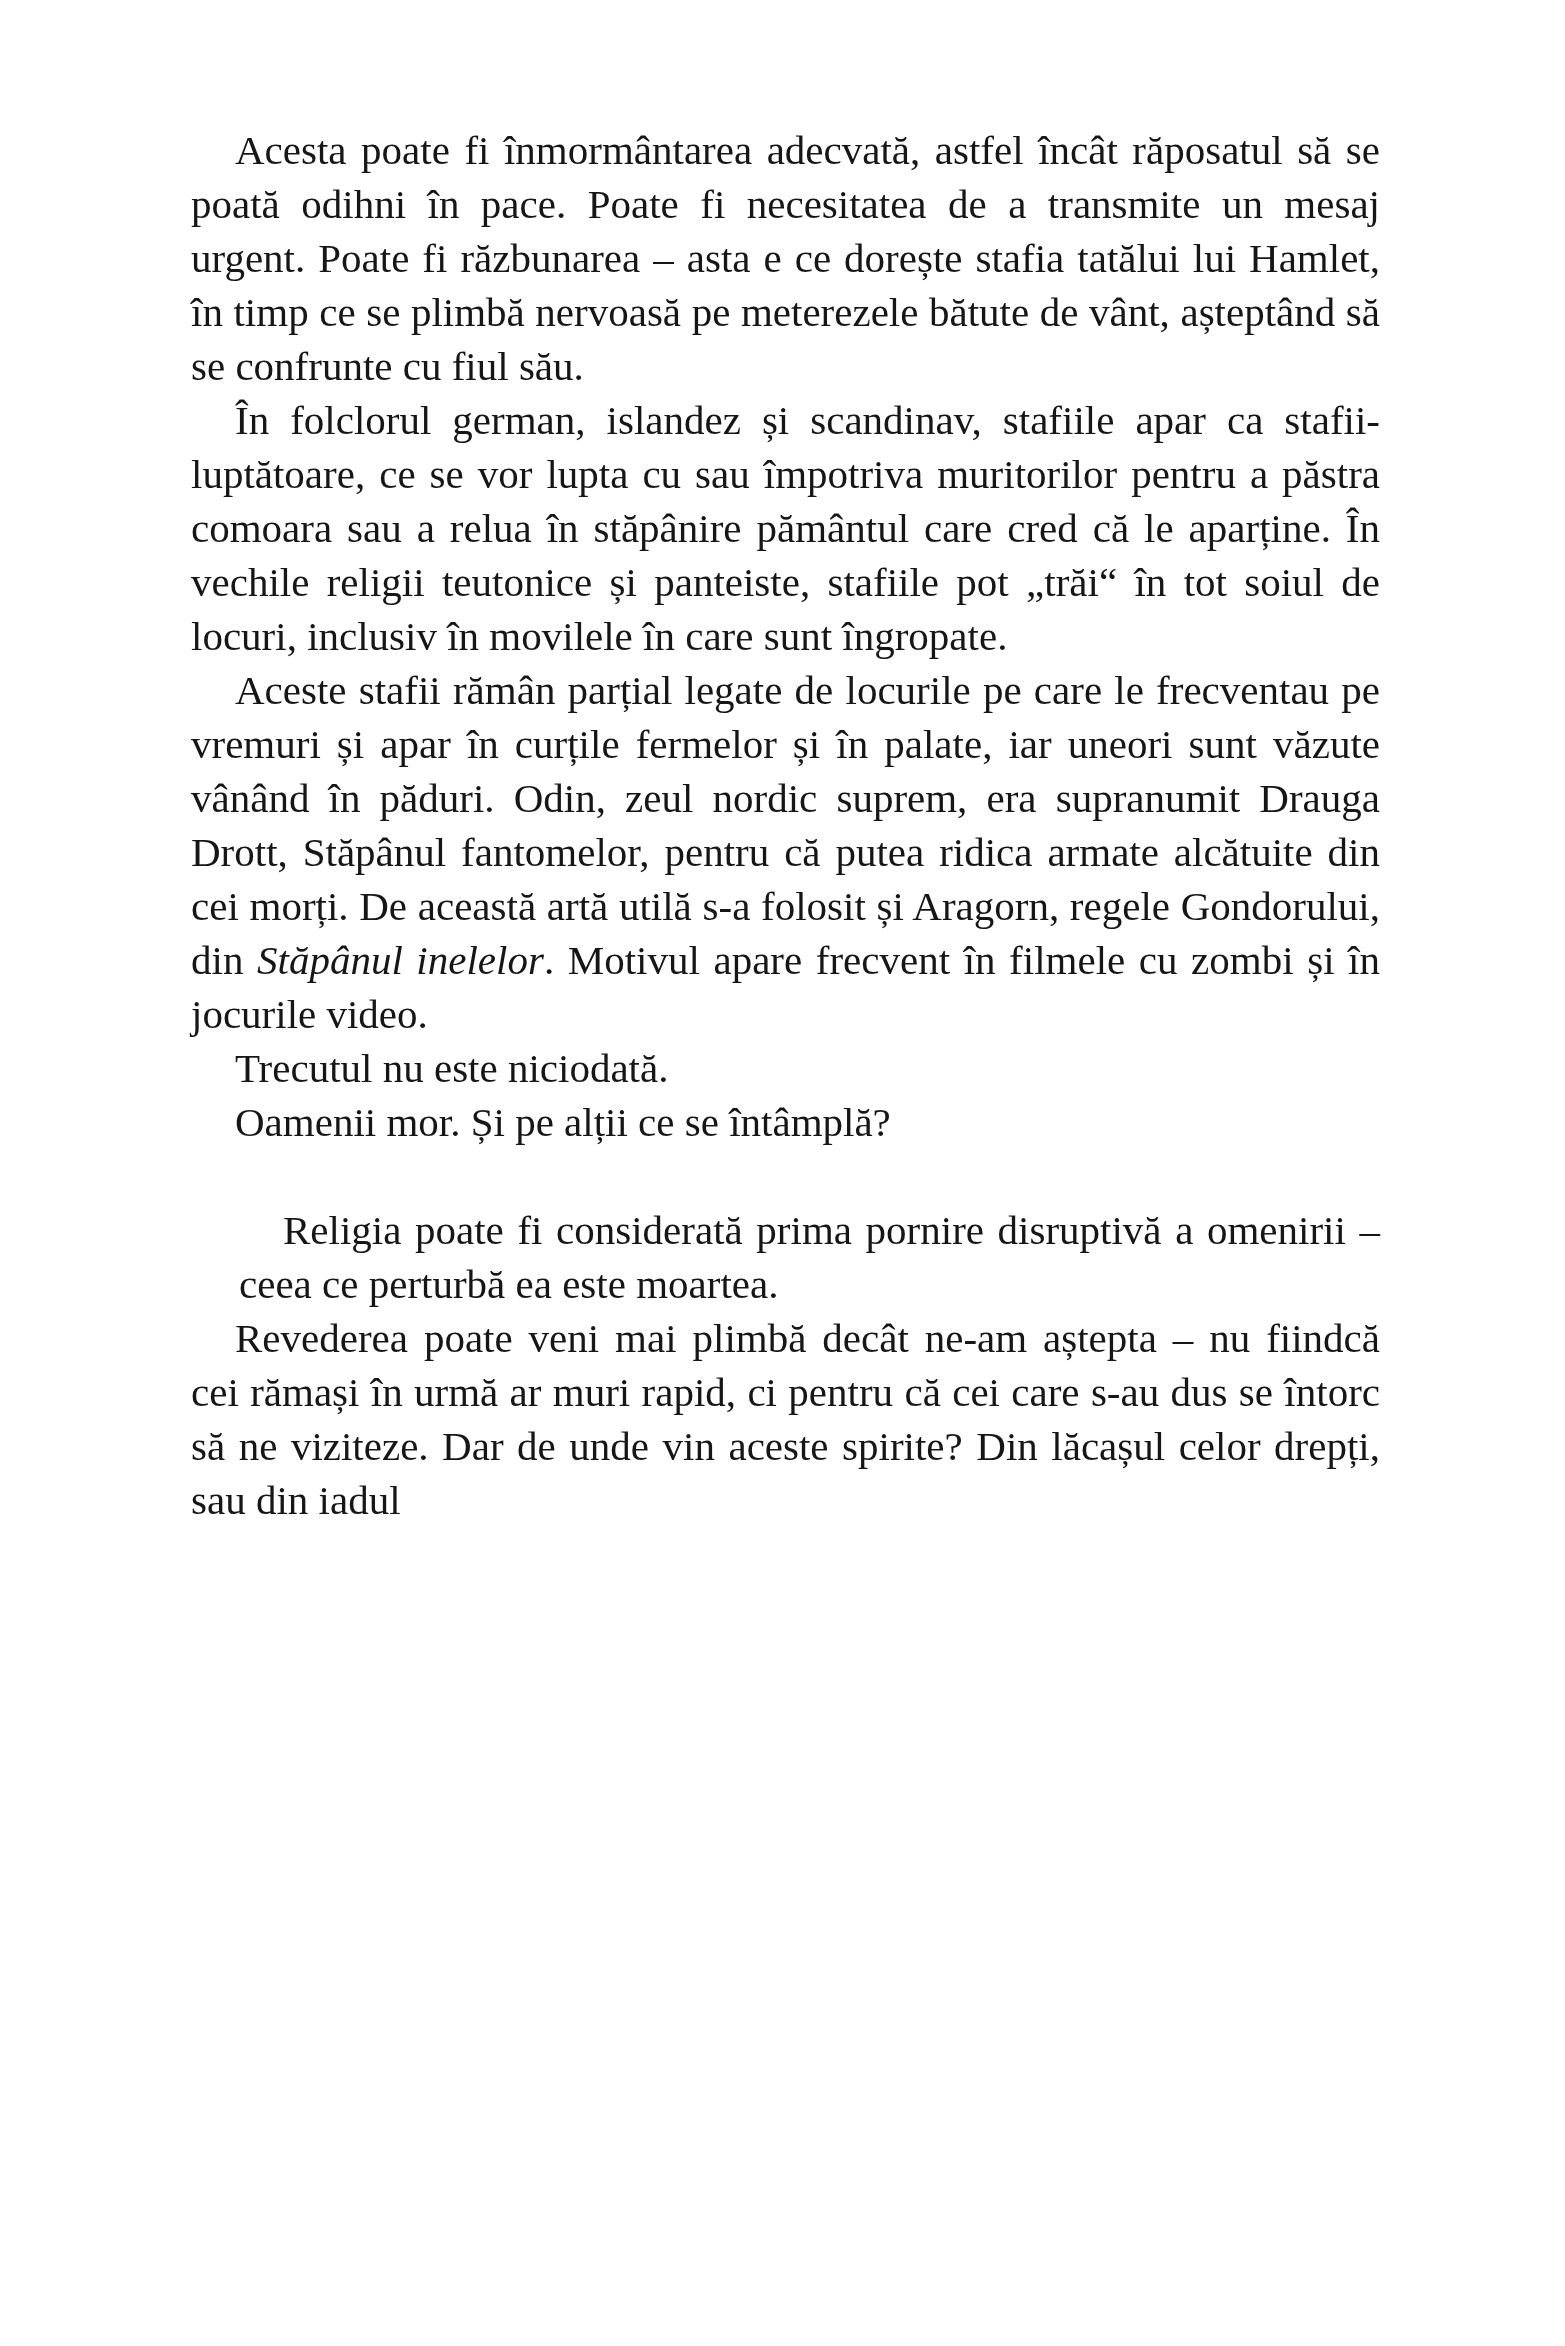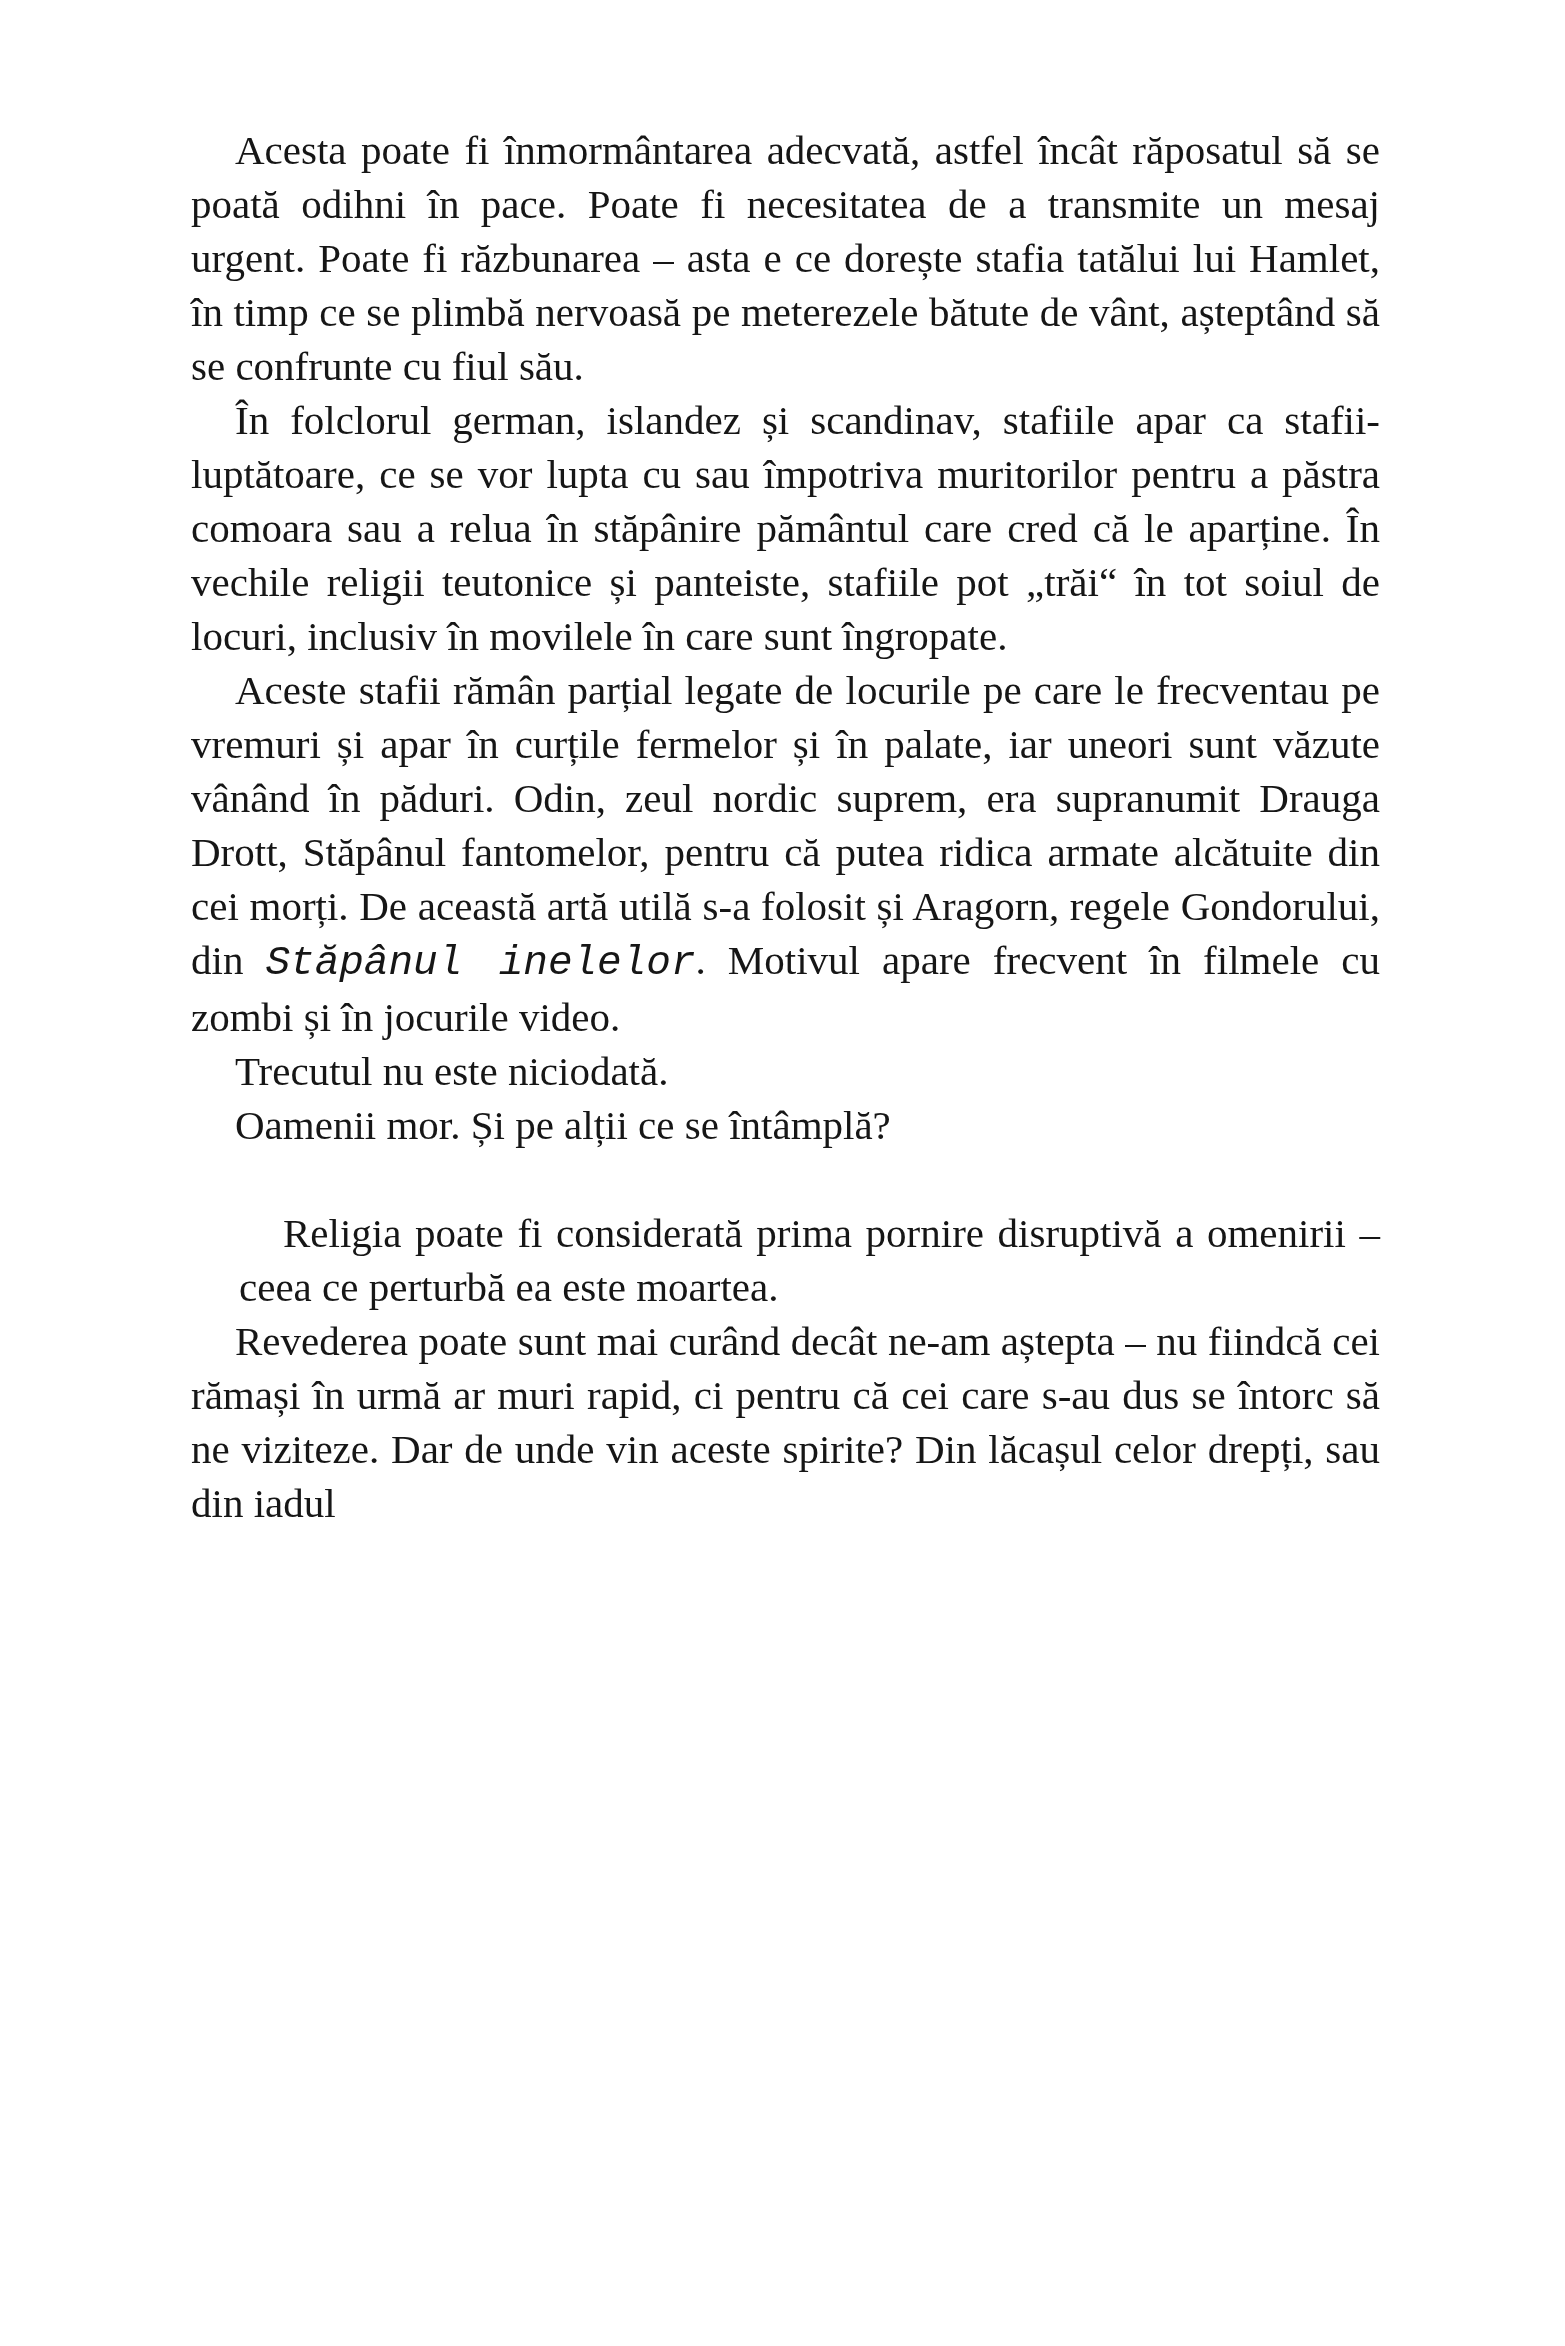--- a/index.html
+++ b/index.html
@@ -25,21 +25,20 @@
     line-height: 54px;
     text-align: justify;
     text-justify: inter-word;
   }
   .para {
     margin: 0;
     text-indent: 44px;
   }
   .para em {
     font-style: italic;
-    font-family: Liberation Mono, monospace;
   }
   .section-break {
     margin-top: 54px;
     margin-left: 48px;
   }
   .page-number {
     position: absolute;
     left: 191px;
     top: 2025px;
     font-size: 37px;
@@ -51,17 +50,17 @@
 <body>
 
 <div class="page">
   <div class="text-block">
       <p class="para"><span>Acesta poate fi înmormântarea adecvată, astfel încât răposatul să se poată odihni în pace. Poate fi necesitatea de a transmite un mesaj urgent. Poate fi răzbunarea – asta e ce dorește stafia tatălui lui Hamlet, în timp ce se plimbă nervoasă pe meterezele bătute de vânt, așteptând să se confrunte cu fiul său.</span></p>
       <p class="para"><span>În folclorul german, islandez și scandinav, stafiile apar ca stafii-luptătoare, ce se vor lupta cu sau împotriva muritorilor pentru a păstra comoara sau a relua în stăpânire pământul care cred că le aparține. În vechile religii teutonice și panteiste, stafiile pot „trăi“ în tot soiul de locuri, inclusiv în movilele în care sunt îngropate.</span></p>
       <p class="para"><span>Aceste stafii rămân parțial legate de locurile pe care le frecventau pe vremuri și apar în curțile fermelor și în palate, iar uneori sunt văzute vânând în păduri. Odin, zeul nordic suprem, era supranumit Drauga Drott, Stăpânul fantomelor, pentru că putea ridica armate alcătuite din cei morți. De această artă utilă s-a folosit și Aragorn, regele Gondorului, din </span><em>Stăpânul inelelor</em><span>. Motivul apare frecvent în filmele cu zombi și în jocurile video.</span></p>
       <p class="para"><span>Trecutul nu este niciodată.</span></p>
       <p class="para"><span>Oamenii mor. Și pe alții ce se întâmplă?</span></p>
       <p class="para section-break"><span>Religia poate fi considerată prima pornire disruptivă a omenirii – ceea ce perturbă ea este moartea.</span></p>
-      <p class="para"><span>Revederea poate sunt mai curând decât ne-am aștepta – nu fiindcă cei rămași în urmă ar muri rapid, ci pentru că cei care s-au dus se întorc să ne viziteze. Dar de unde vin aceste spirite? Din lăcașul celor drepți, sau din iadul</span></p>
+      <p class="para"><span>Revederea poate veni mai plimbă decât ne-am aștepta – nu fiindcă cei rămași în urmă ar muri rapid, ci pentru că cei care s-au dus se întorc să ne viziteze. Dar de unde vin aceste spirite? Din lăcașul celor drepți, sau din iadul</span></p>
     </div>
   <div class="page-number">10</div>
 </div>
 
 
 </body></html>

